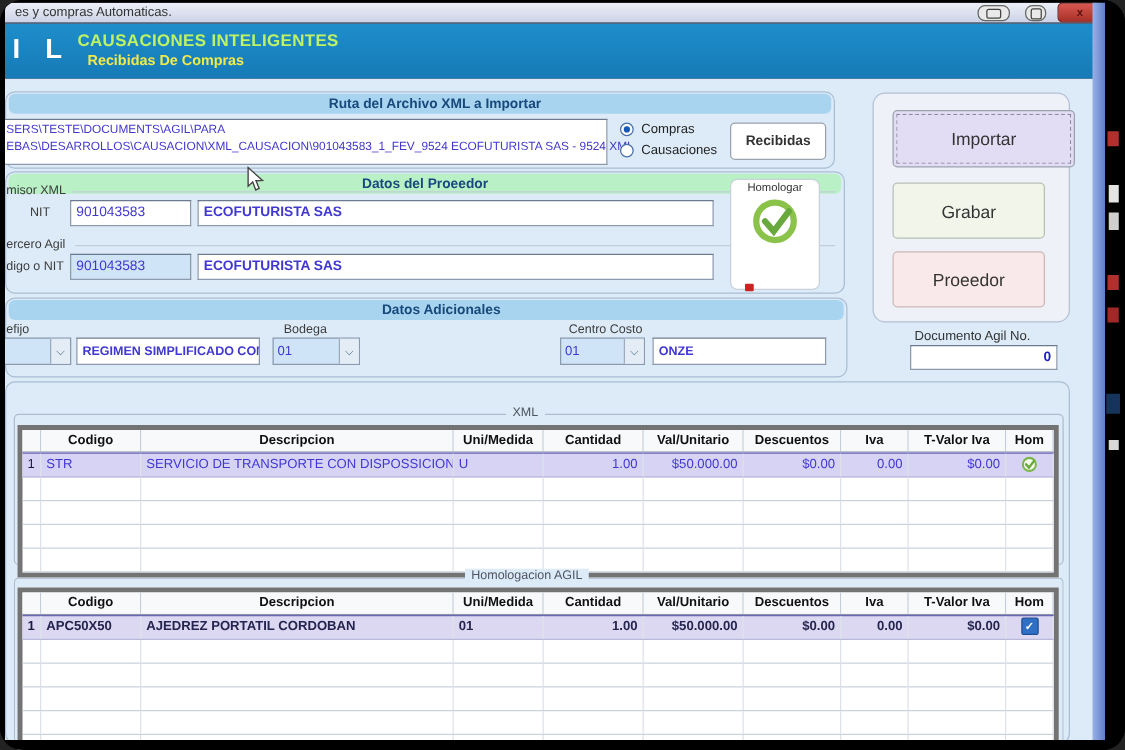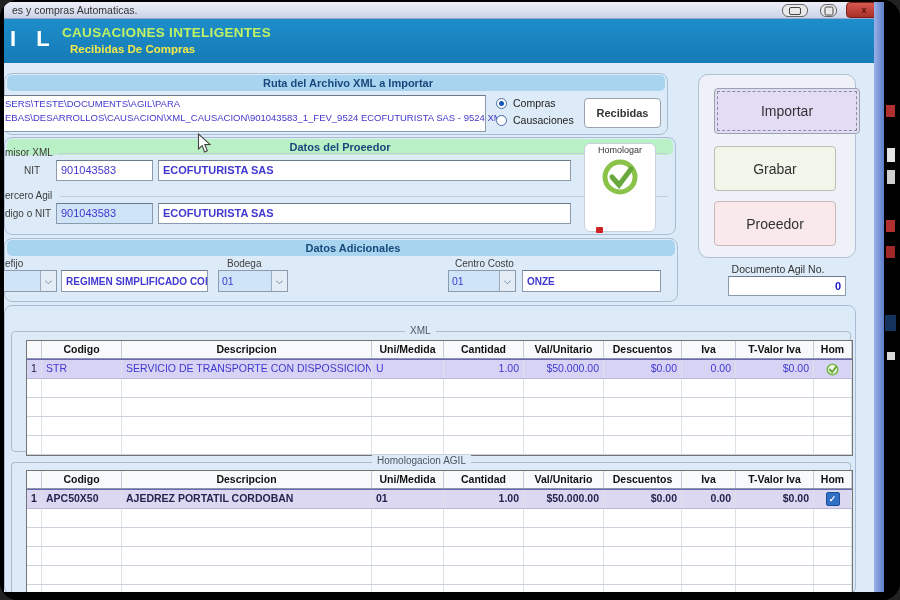--- a/index.html
+++ b/index.html
@@ -48,21 +48,21 @@
   
   .radio{width:11px;height:11px;border-radius:50%;border:1px solid #4a6ea8;background:#fff;}
   .radio .dot{position:absolute;left:2px;top:2px;width:5px;height:5px;border-radius:50%;background:#1558b8;}
   .radiolabel{font-size:10.5px;color:#222;}
 
   
   .fieldset{border:1px solid #aebccd;border-radius:4px;}
   .legend{font-size:10px;color:#4e5560;background:var(--c_bg,#dcebf7);padding:0 5px;}
 
   
-  .tbl{background:#fff;border:1px solid #737373;margin-left:12px;}
+  .tbl{background:#fff;border:4px solid #737373;}
   .trow{display:flex;width:825px;}
   .tc{box-sizing:border-box;border-right:1px solid #dde2e9;padding:0 4px;overflow:hidden;
       white-space:nowrap;font-size:10.5px;line-height:17px;}
   .thead .tc{font-weight:bold;color:#111;text-align:center;border-right:1px solid #c3ccd8;
              background:#f7f9fb;line-height:16px;}
   .thead{border-bottom:1px solid #8b94a2;height:17px;}
   .tempty{height:18px;border-bottom:1px solid #ccd2dc;}
   .tdata{height:18px;border-bottom:1px solid #b9b9dc;border-top:1px solid #6a66b8;}
   .row-xml{background:var(--c_rowsel,#d7d3f5);color:var(--c_field,#4038d0);}
   .row-agil{background:#dcd8f2;color:#24244e;font-weight:bold;}

